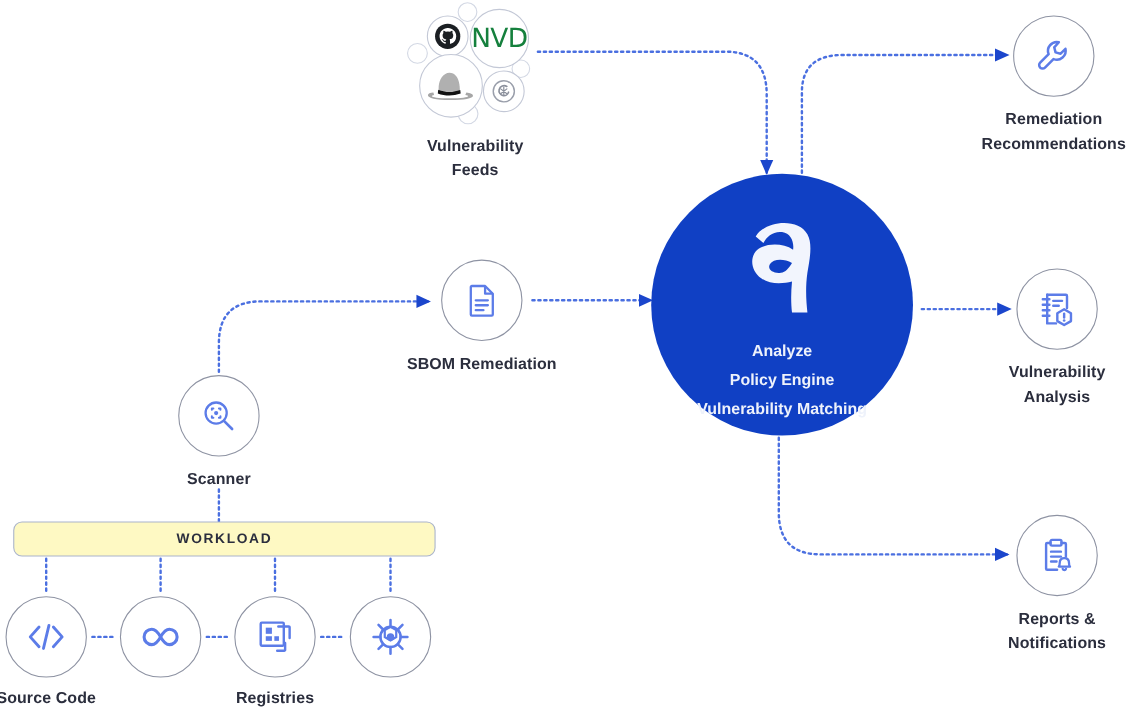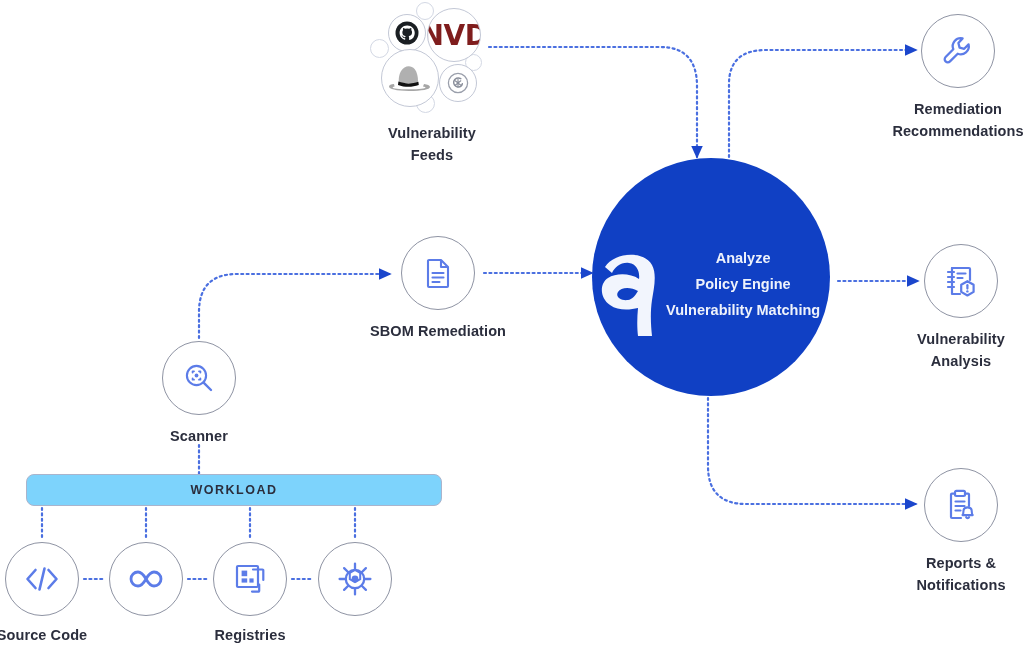--- a/index.html
+++ b/index.html
@@ -31,53 +31,53 @@
     text-align: center; color: #2b2e3d;
     font-size: 14.5px; font-weight: 700; line-height: 22px;
     white-space: nowrap; letter-spacing: .1px;
   }
 
   
   #hub {
     position: absolute; left: 592px; top: 158px;
     width: 238px; height: 238px; border-radius: 50%;
     background: #1040c4;
-    display: flex; flex-direction: row;
+    display: flex; flex-direction: column;
     align-items: center; justify-content: flex-start;
   }
   #hub .mark { margin-top: 38px; }
   #hub .hub-lines {
     margin-top: 14px; text-align: center;
     color: #eef2fb; font-size: 14.5px; font-weight: 600; line-height: 26px;
   }
 
   
   #feeds-cluster { position: absolute; left: 370px; top: 2px; width: 125px; height: 112px; }
   .bub {
     position: absolute; border-radius: 50%;
     border: 1px solid #c3c8d6; background: #fff;
     display: flex; align-items: center; justify-content: center;
     box-sizing: border-box; overflow: hidden;
   }
   .bub.plain { border-color: #d3d8e4; }
 
   
   #workload {
-    position: absolute; left: 26px; top: 474px;
-    width: 416px; height: 32px;
+    position: absolute; left: 12px; top: 474px;
+    width: 384px; height: 32px;
     border: 1.4px solid #aab4cc; border-radius: 8px;
-    background: #7dd3fc; box-sizing: border-box;
+    background: #fef9c3; box-sizing: border-box;
     display: flex; align-items: center; justify-content: center;
   }
   #workload span {
     font-size: 12.5px; font-weight: 700; letter-spacing: 1.5px; color: #2b2e3d;
   }
   .nvd-text {
     font-family: "DejaVu Sans", sans-serif;
-    font-weight: 700; font-size: 28px; color: #7f1d1d;
+    font-weight: 400; font-size: 24px; color: #15803d;
     letter-spacing: -0.5px;
   }
 </style>
 </head>
 <body>
 
 <div id="stage">
 
   <svg id="edges" viewBox="0 0 1024 646" xmlns="http://www.w3.org/2000/svg">
     <defs>

